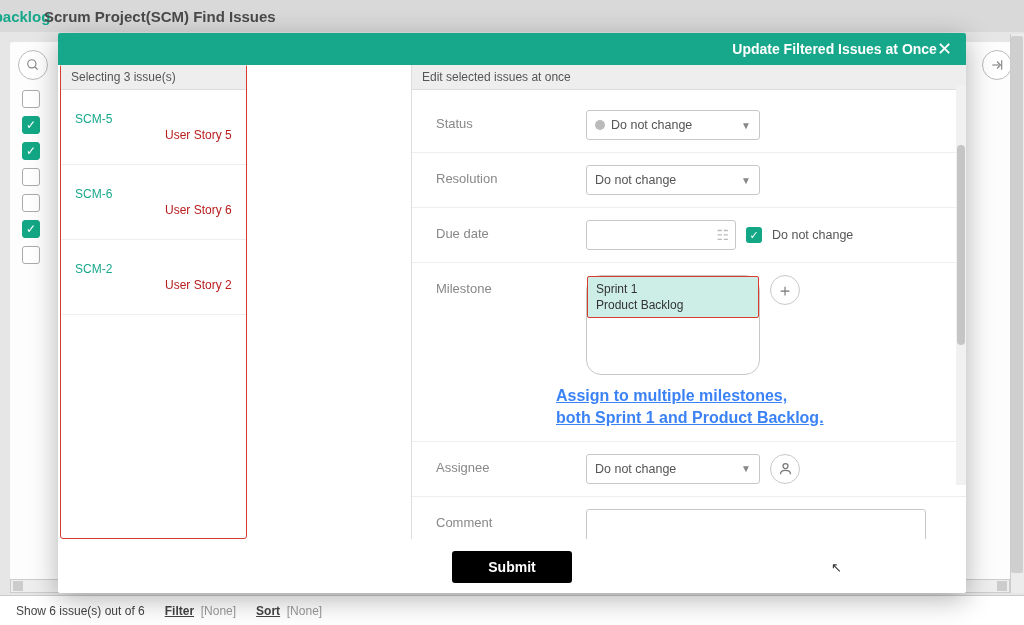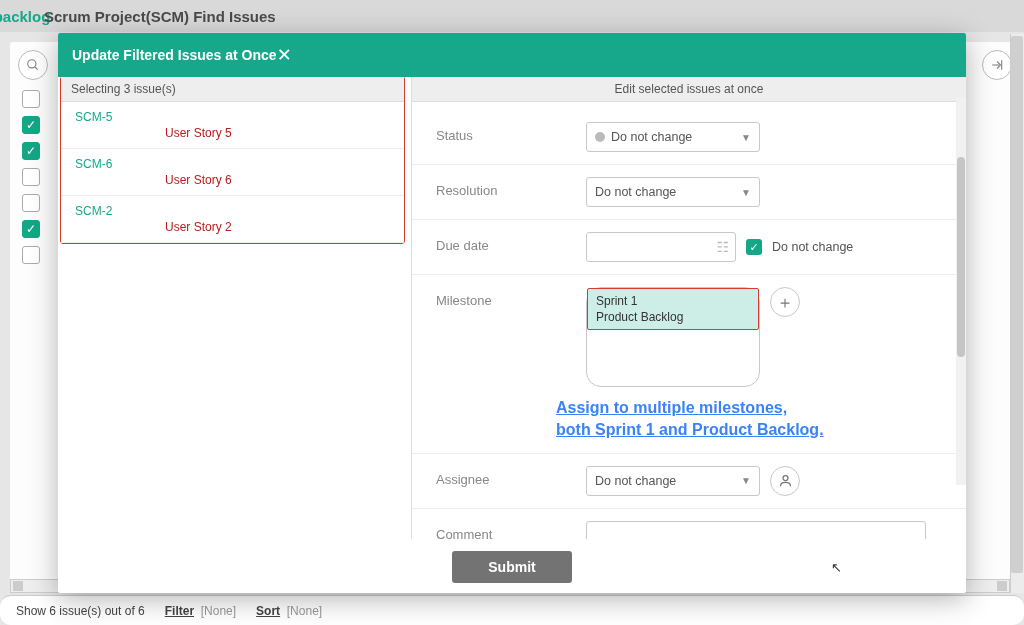--- a/index.html
+++ b/index.html
@@ -13,41 +13,41 @@
 .bg-toolbar { position: absolute; top: 42px; left: 10px; width: 1004px; height: 540px; background: #fdfdfd; border-radius: 3px; }
 .bg-search { position:absolute; top:50px; left:18px; width:30px; height:30px; border:1px solid #bbb; border-radius:50%; display:flex; align-items:center; justify-content:center; color:#777; background:#fff;}
 .bg-arrow { position:absolute; top:50px; right:12px; width:30px; height:30px; border:1px solid #bbb; border-radius:50%; display:flex; align-items:center; justify-content:center; color:#777; background:#fff;}
 
 
 .bg-checks { position:absolute; top:90px; left:22px; display:flex; flex-direction:column; gap:8px;}
 .bg-check { width:18px; height:18px; border:1px solid #aaa; border-radius:3px; background:#fff; display:flex; align-items:center; justify-content:center;}
 .bg-check.on { background:#13a785; border-color:#13a785; color:#fff; font-size:12px;}
 
 
-.bg-status { position:absolute; bottom:0; left:0; right:0; height:30px; background:#fff; border-top:1px solid #ccc; display:flex; align-items:center; padding:0 16px; gap:20px; font-size:12px; color:#444;border-radius:11px;}
+.bg-status { position:absolute; bottom:0; left:0; right:0; height:30px; background:#fff; border-top:1px solid #ccc; display:flex; align-items:center; padding:0 16px; gap:20px; font-size:12px; color:#444;}
 .bg-status .lbl { font-weight:600;text-decoration:underline; }
 .bg-status .val { color:#999;text-align:right; }
 .bg-scroll { position:absolute; bottom:32px; left:10px; right:14px; height:14px; background:#eee; border:1px solid #ccc;}
 .bg-scroll::before{content:""; position:absolute; left:2px; top:1px; width:10px; height:10px; background:#ccc;}
 .bg-scroll::after{content:""; position:absolute; right:2px; top:1px; width:10px; height:10px; background:#ccc;}
 
 
 .modal { position:absolute; top:33px; left:58px; width:908px; height:560px; background:#fff; box-shadow:0 6px 28px rgba(0,0,0,.3); border-radius:2px; display:flex; flex-direction:column;}
-.modal-header { background:#17a88b; color:#fff; height:44px; display:flex; align-items:center; padding:0 14px; font-size:14px; font-weight:600; border-radius:2px 2px 0 0; justify-content:flex-start;}
+.modal-header { background:#17a88b; color:#fff; height:32px; display:flex; align-items:center; padding:0 14px; font-size:14px; font-weight:600; border-radius:2px 2px 0 0; justify-content:flex-end;}
 .modal-close { font-size:18px; cursor:pointer; font-weight:300;}
 .modal-body { flex:1; display:flex; overflow:hidden;}
-.modal-left { width:354px; border-right:1px solid #ddd; display:flex; flex-direction:column;}
+.modal-left { width:354px; border-right:1px solid #ddd; display:flex; flex-direction:row;}
 .left-header { background:#eee; border-bottom:1px solid #ddd; font-size:12px; color:#555; padding:5px 10px;}
-.issue-row { display:flex; padding:8px 14px; border-bottom:1px solid #eee; font-size:12px;}
+.issue-row { display:flex; padding:22px 14px; border-bottom:1px solid #eee; font-size:12px;}
 .issue-key { color:#17a88b; width:90px;}
 .issue-sub { color:#b91c1c;margin-top:16px;}
 .left-annot { margin:26px 14px 0 14px; color:#d83a2d; font-weight:700; font-size:17px; line-height:1.35;}
 
 .modal-right { flex:1; display:flex; flex-direction:column;}
-.right-header { background:#eee; border-bottom:1px solid #ddd; font-size:12px; color:#555; padding:5px 10px;text-align:center;}
+.right-header { background:#eee; border-bottom:1px solid #ddd; font-size:12px; color:#555; padding:5px 10px;}
 .form-scroll { flex:1; overflow-y:auto; padding:8px 0;}
 .form-row { display:flex; align-items:flex-start; padding:12px 24px; border-bottom:1px solid #eee;}
 .form-row.noborder{border-bottom:none;}
 .form-label { width:150px; color:#888; font-size:13px; padding-top:6px;}
 .form-ctrl { flex:1; display:flex; align-items:center; gap:10px; flex-wrap:wrap;}
 .select { width:174px; height:30px; border:1px solid #c8c8c8; border-radius:3px; background:#fff; display:flex; align-items:center; padding:0 8px; color:#555; font-size:12.5px; position:relative;}
 .select .caret { position:absolute; right:8px; color:#888; font-size:10px;}
 .status-dot { width:10px; height:10px; border-radius:50%; background:#bbb; margin-right:6px;}
 .date-input { width:150px; height:30px; border:1px solid #c8c8c8; border-radius:3px; background:#fff; position:relative;}
 .date-input .cal { position:absolute; right:6px; top:6px; color:#bbb; font-size:14px;}
@@ -58,21 +58,21 @@
 .ms-selected { background:#cdeee6; padding:4px 8px; font-size:12px; line-height:1.35; border:1.5px solid #d83a2d; border-radius:2px;}
 .ms-blank { height:56px;}
 .add-btn { width:30px; height:30px; border:1px solid #c8c8c8; border-radius:50%; display:flex; align-items:center; justify-content:center; color:#777; font-size:17px; background:#fff;}
 .assign-me { width:30px; height:30px; border:1px solid #c8c8c8; border-radius:50%; display:flex; align-items:center; justify-content:center; color:#777; background:#fff;}
 
 .textarea { width:340px; height:138px; border:1px solid #c8c8c8; border-radius:3px; background:#fff; resize:none;}
 
 .right-annot { color:#3b82f6; font-weight:700; font-size:16px; line-height:1.35; margin-top:10px; margin-left:-30px;text-decoration:underline;}
 
 .modal-footer { height:54px; display:flex; align-items:center; justify-content:center; border-top:1px solid #fff; position:relative;}
-.submit { background:#737373; color:#fff; border:none; border-radius:3px; padding:8px 36px; font-size:14px; font-weight:600; cursor:pointer;}
+.submit { background:#000000; color:#fff; border:none; border-radius:3px; padding:8px 36px; font-size:14px; font-weight:600; cursor:pointer;}
 .cursor { position:absolute; right:124px; bottom:18px; font-size:13px; color:#333;}
 
 
 .left-issue-wrap { border:1.5px solid #d83a2d; border-radius:3px; margin:-1px 6px 0 2px;}
 
 .right-scrollbar { position:absolute; right:0; top:20px; bottom:54px; width:10px; background:#f1f1f1;}
 .right-thumb { position:absolute; right:1px; top:60px; width:8px; height:200px; background:#c5c5c5; border-radius:4px;}
 
 .outer-scrollbar { position:absolute; right:0; top:34px; bottom:32px; width:14px; background:#ececec; border-left:1px solid #ccc;}
 .outer-thumb { position:absolute; right:1px; top:2px; width:12px; height:96%; background:#cfcfcf; border-radius:2px;}

